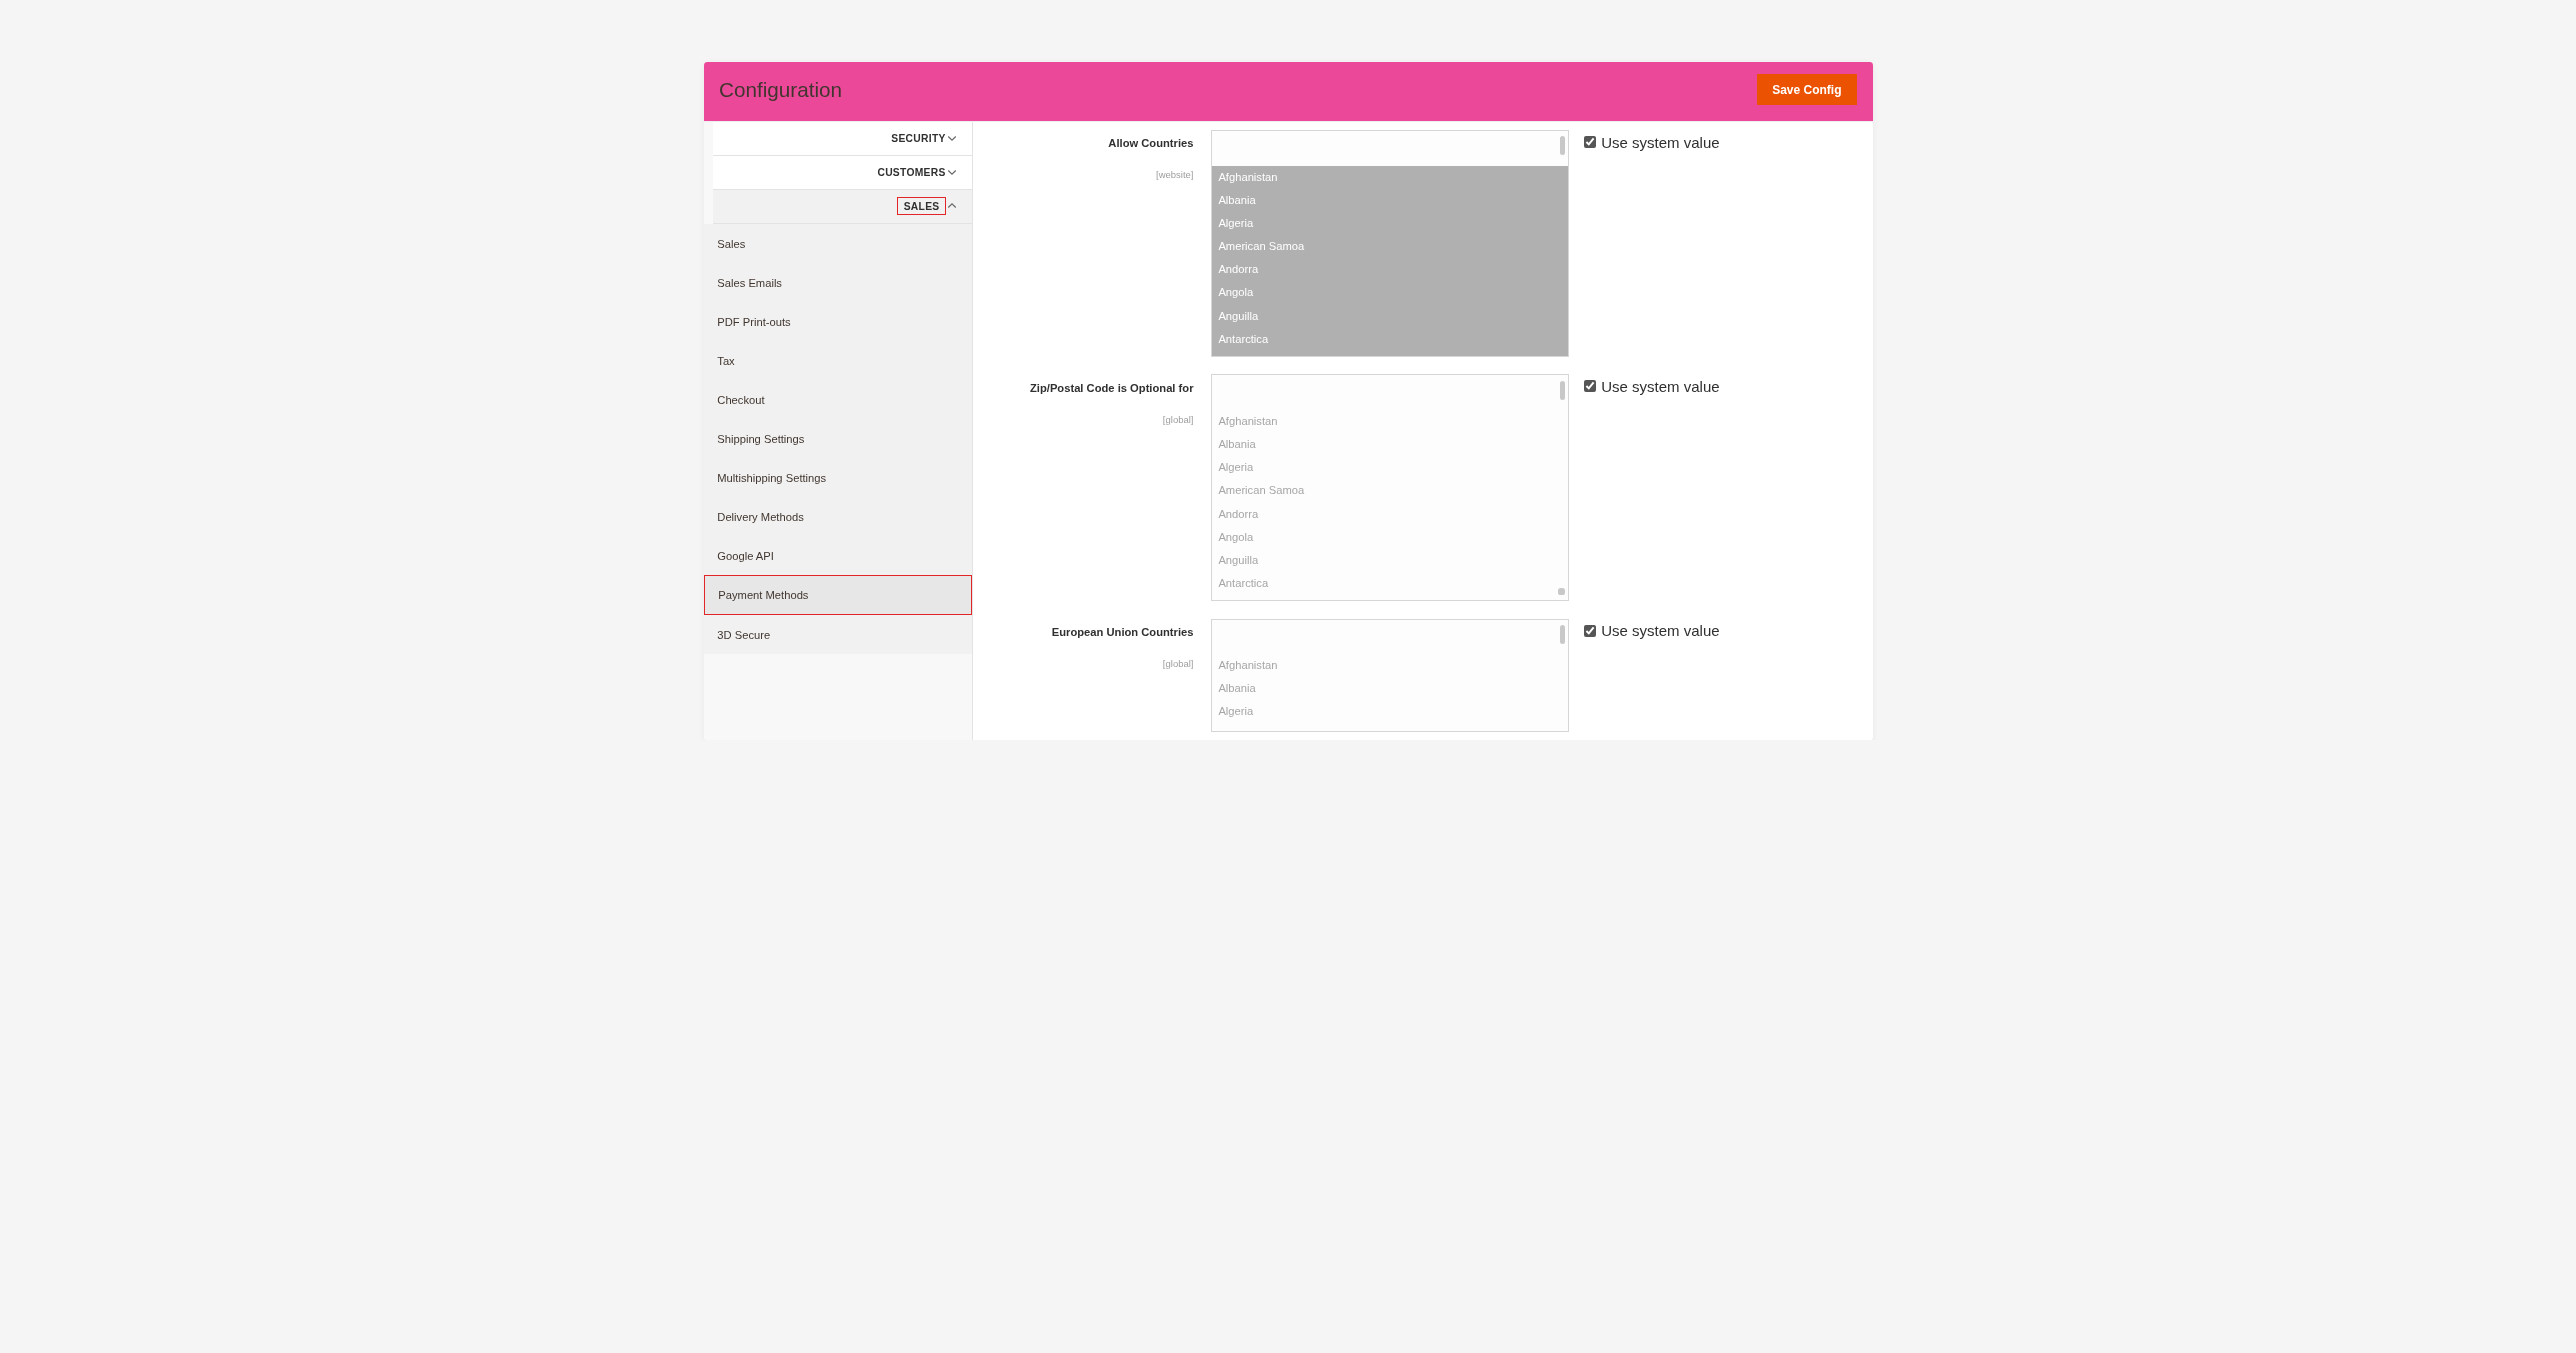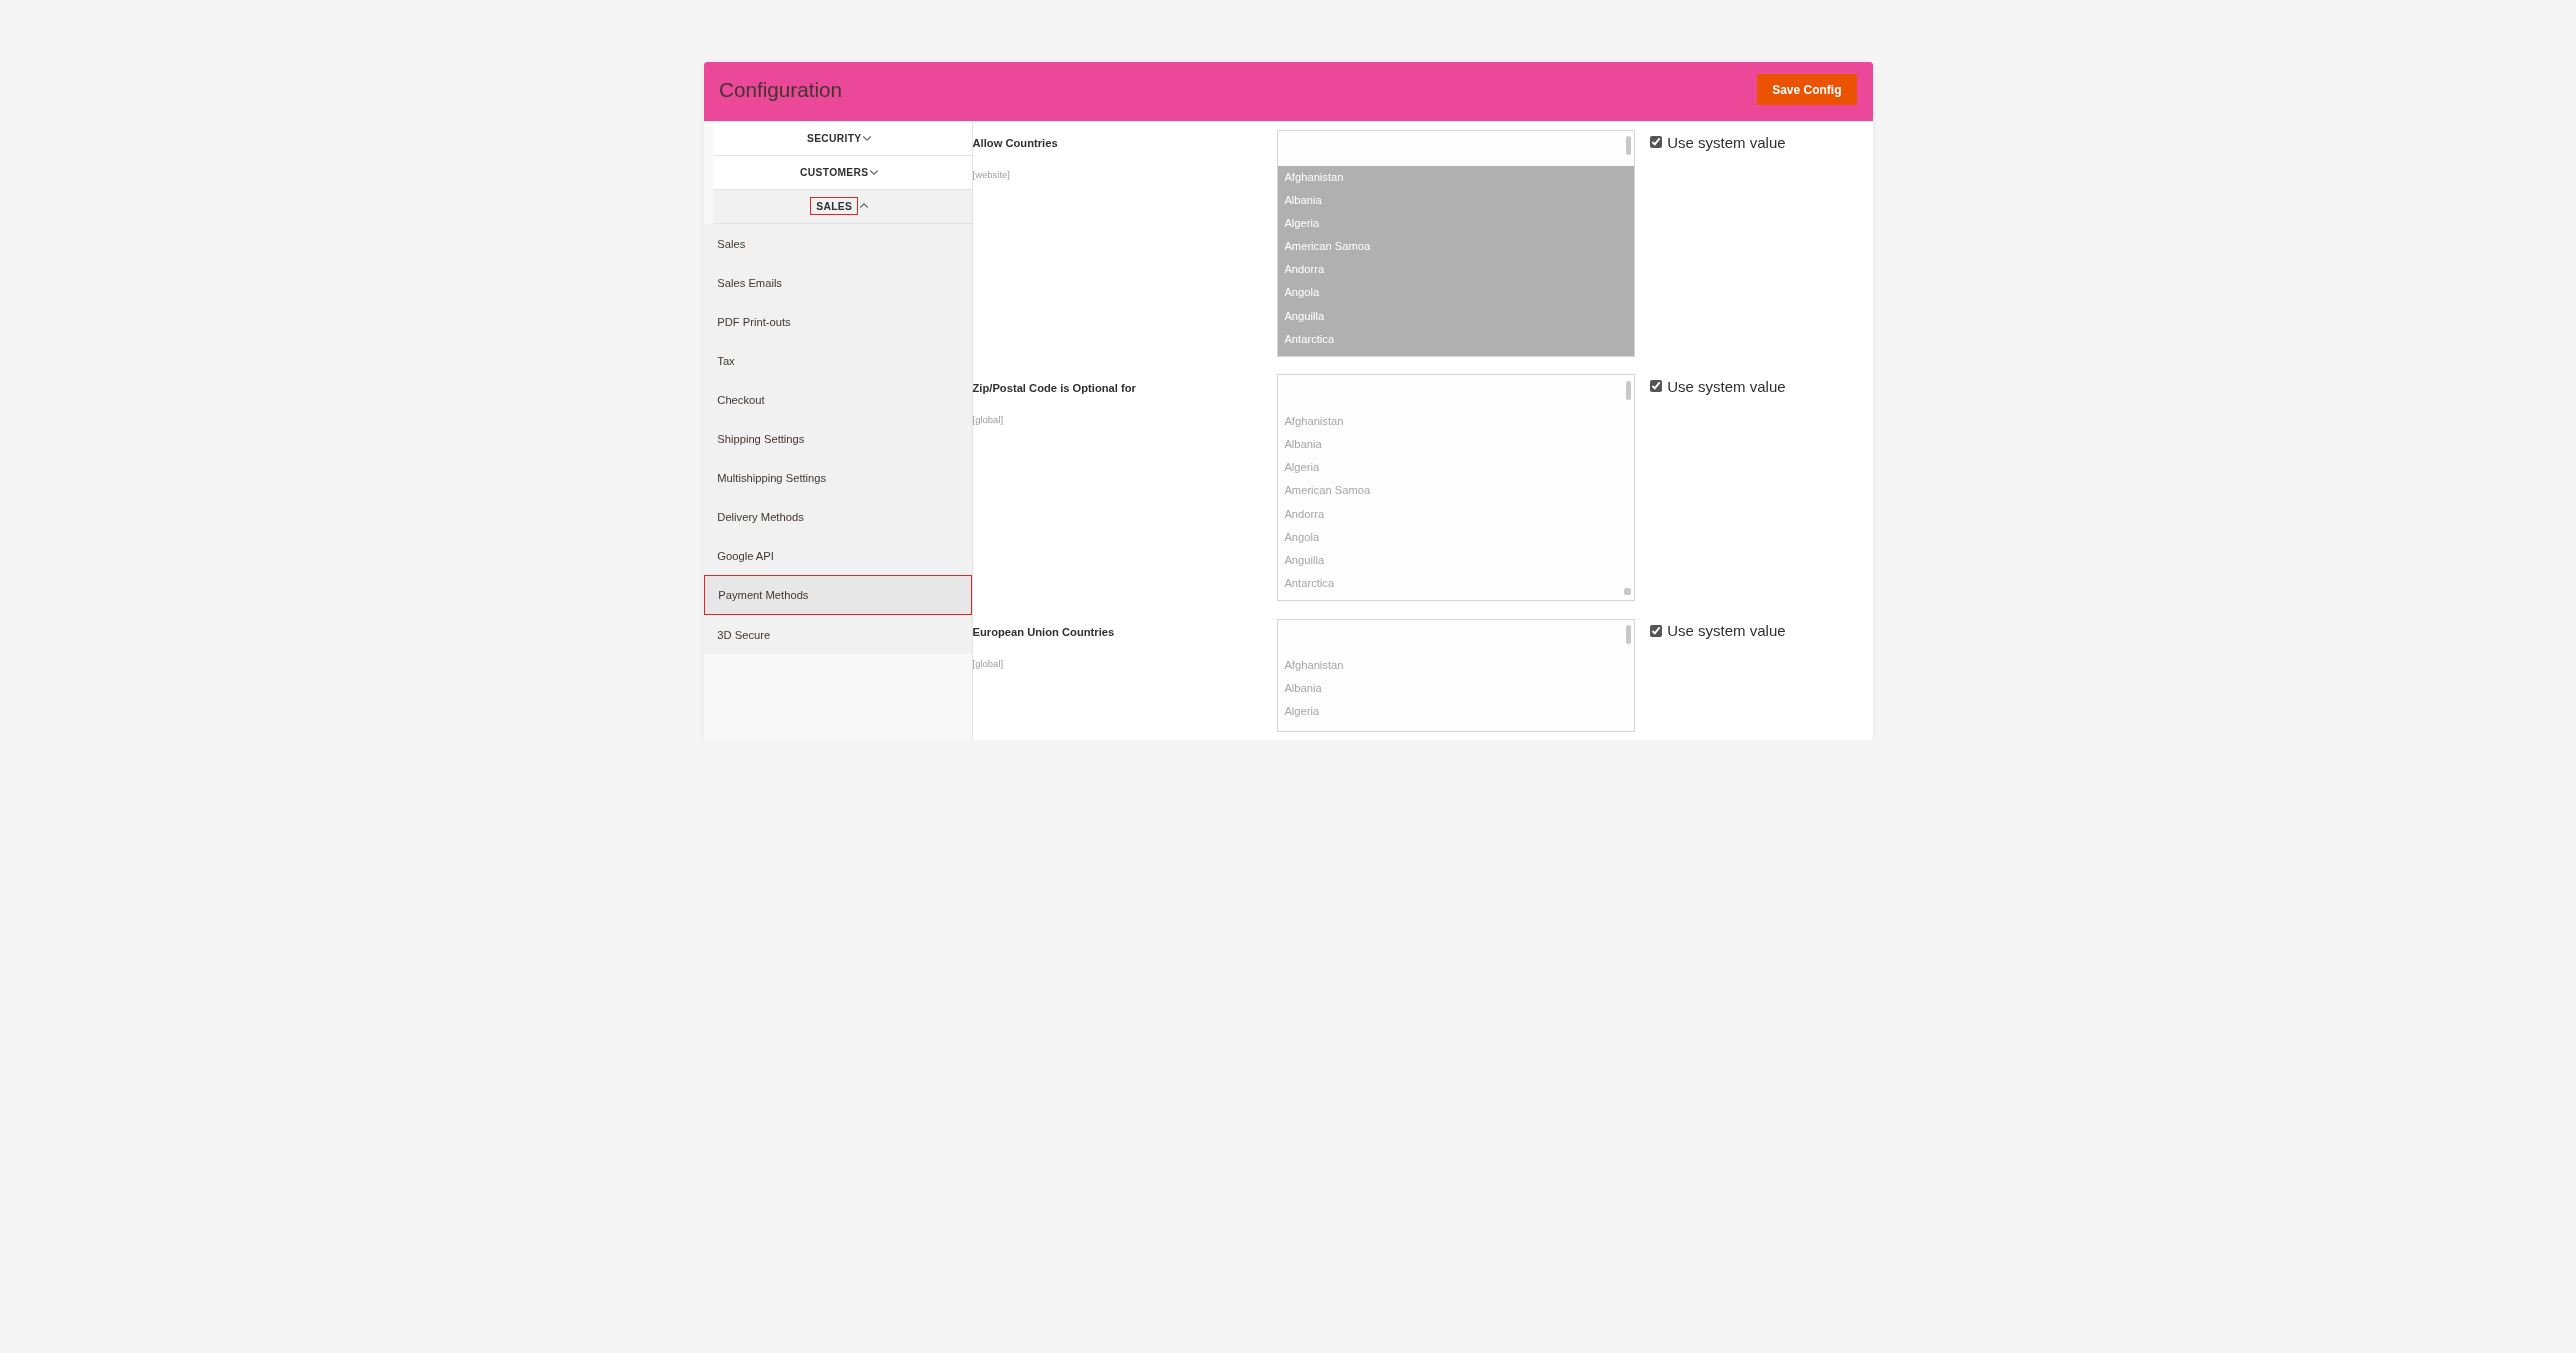--- a/index.html
+++ b/index.html
@@ -46,21 +46,21 @@
   .sidebar {
     width: 269px;
     flex-shrink: 0;
     border-right: 0.9px solid #e3e3e3;
     background: #f8f8f8;
   }
   .section-hdr {
     background: #fff;
     border-bottom: 0.9px solid #e3e3e3;
     display: flex;
-    justify-content: center;
+    justify-content: flex-end;
     align-items: center;
     padding: 0 13.8px 0 10.3px;
     height: 34px;
     cursor: pointer;
     margin-left: 9px;
   }
   .section-hdr span.title {
     font-size: 10.3px;
     font-weight: 700;
     letter-spacing: 0.3px;
@@ -99,22 +99,22 @@
     flex: 1;
     padding: 0 26px 0 0;
     background: #fff;
   }
   .field-row {
     display: flex;
     align-items: flex-start;
     padding: 8.6px 0;
   }
   .field-label {
-    width: 304px;
-    text-align: left;
+    width: 238px;
+    text-align: right;
     padding-right: 17px;
     padding-top: 5.2px;
   }
   .field-label .lbl {
     font-size: 11.2px;
     font-weight: 600;
     color: #303030;
   }
   .field-label .scope {
     font-size: 9.5px;

